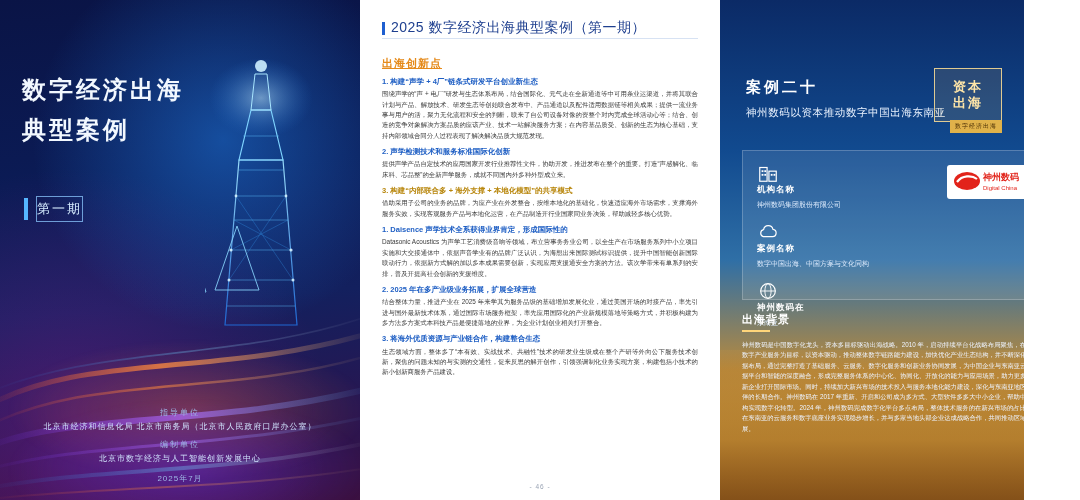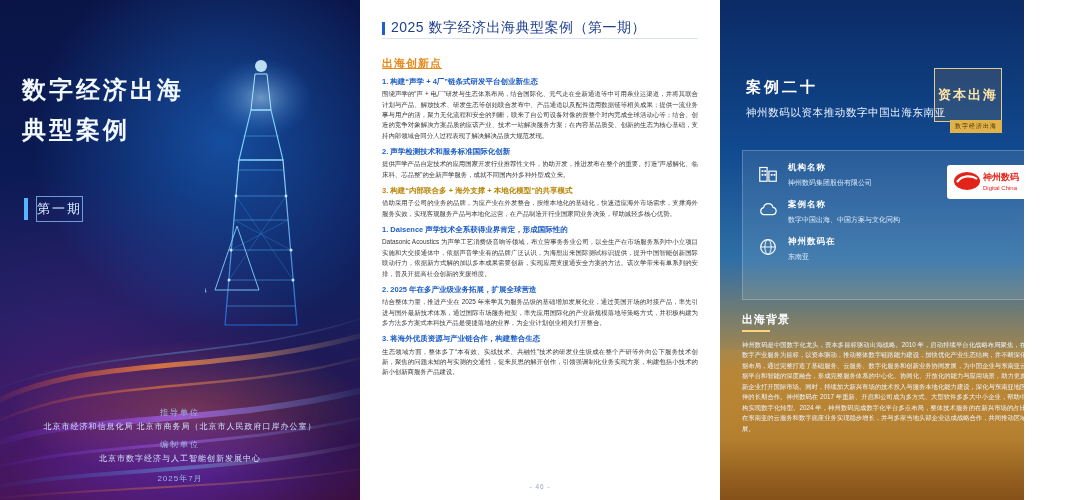--- a/index.html
+++ b/index.html
@@ -77,31 +77,31 @@
     position:absolute;left:0;bottom:0;width:360px;height:150px;
     background:linear-gradient(180deg, rgba(212,150,60,.15) 0%, rgba(150,95,30,.55) 60%, rgba(120,70,20,.85) 100%);
   }
   .cp-head{position:absolute;left:26px;top:78px;color:#ffffff;}
   .cp-case-no{font-size:15px;font-weight:bold;letter-spacing:3px;}
   .cp-case-title{font-size:10.5px;margin-top:9px;letter-spacing:.6px;color:#eaf3ff;}
   .cp-badge{
     position:absolute;right:22px;top:68px;width:66px;height:52px;
     border:1px solid rgba(255,224,150,.85);background:rgba(255,200,90,.12);
     color:#ffe6a8;font-size:13px;font-weight:bold;letter-spacing:2px;
-    display:flex;flex-direction:row;align-items:center;justify-content:center;line-height:1.25;
+    display:flex;flex-direction:column;align-items:center;justify-content:center;line-height:1.25;
   }
   .cp-badge-tag{
     position:absolute;right:22px;top:120px;background:#e0b24a;color:#4a2f06;
     font-size:6px;letter-spacing:1px;padding:2px 5px;
   }
   .cp-card{
     position:absolute;left:22px;top:150px;width:316px;height:148px;
     background:rgba(255,255,255,.10);border:1px solid rgba(255,255,255,.22);
   }
-  .cp-row{display:flex;align-items:flex-start;padding:11px 0 0 14px;}
+  .cp-row{display:flex;align-items:flex-start;padding:11px 0 0 14px;flex-direction:column;}
   .cp-ico{width:22px;height:22px;margin-right:9px;flex:0 0 22px;}
   .cp-k{color:#ffffff;font-size:8.5px;font-weight:bold;letter-spacing:1px;}
   .cp-v{color:#dbe9fb;font-size:7px;margin-top:4px;line-height:1.4;}
   .cp-logo{
     position:absolute;right:16px;top:14px;width:96px;height:34px;background:#ffffff;border-radius:3px;
     display:flex;align-items:center;justify-content:center;
   }
   .cp-bg-h{position:absolute;left:22px;top:312px;color:#ffffff;font-size:11px;font-weight:bold;letter-spacing:1px;}
   .cp-bg-rule{position:absolute;left:22px;top:330px;width:28px;height:2px;background:#ffd57a;}
   .cp-bg-txt{

